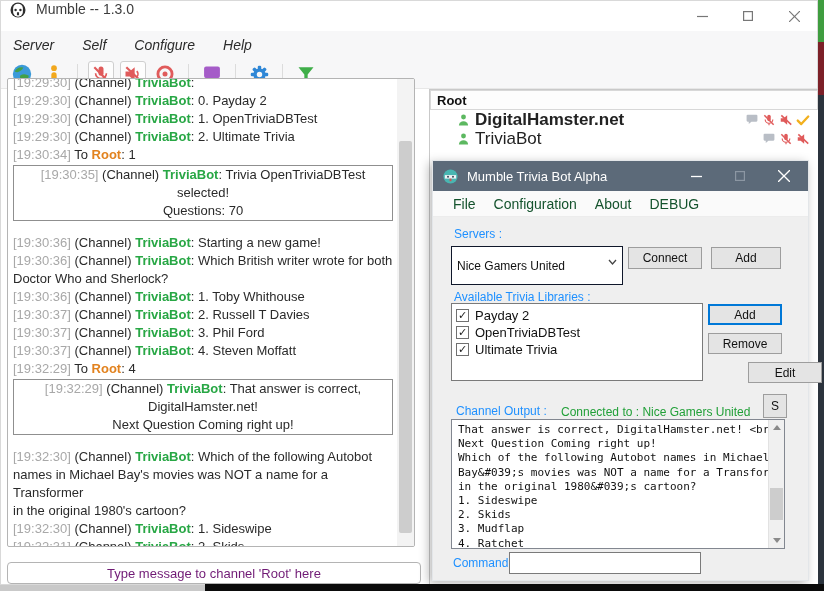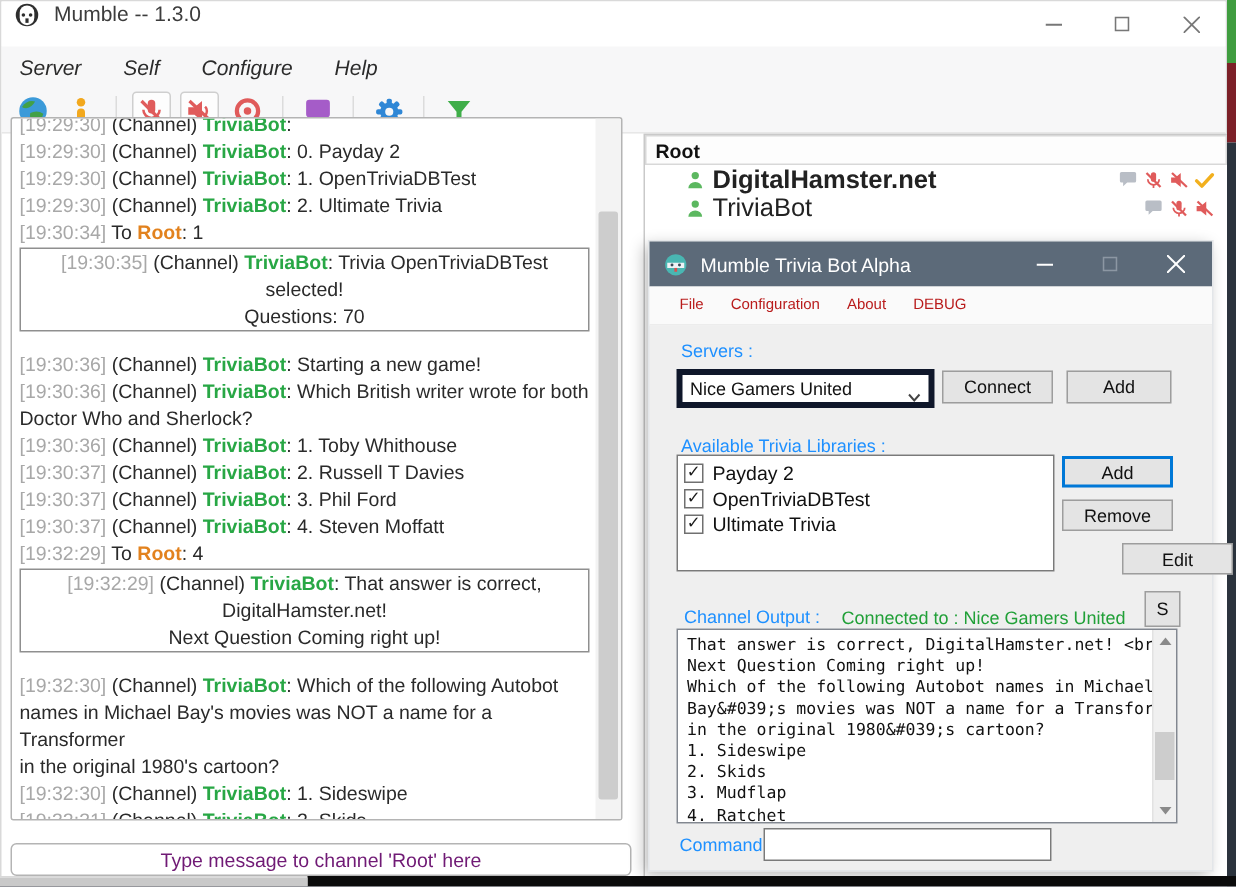--- a/index.html
+++ b/index.html
@@ -63,26 +63,26 @@
   
   .trivia{position:absolute;left:432px;top:160px;width:377px;height:421px;z-index:10;background:#efefef;
           border:1px solid #e3e6e9;box-shadow:-3px 3px 10px rgba(0,0,0,.28);}
   .t-titlebar{position:absolute;left:0;top:0;width:100%;height:30px;background:#5c6a79;display:flex;align-items:center;}
   .t-icon{margin-left:9px;width:17px;height:17px;display:inline-flex;}
   .t-title{margin-left:8px;font-size:13px;color:#fff;}
   .t-controls{position:absolute;right:2px;top:0;height:30px;display:flex;align-items:center;}
   .t-ctl{width:44px;height:30px;display:flex;align-items:center;justify-content:center;color:#fff;}
   .t-menubar{position:absolute;left:0;top:30px;width:100%;height:26px;background:#fafafa;display:flex;
              align-items:center;padding-left:20px;gap:18px;border-bottom:1px solid #ececec;}
-  .t-menubar .menu-item{font-size:10px;color:#b91c1c;}
+  .t-menubar .menu-item{font-size:14px;color:#14532d;}
   .t-label{position:absolute;font-size:12px;color:#1e90ff;}
   .t-btn{position:absolute;background:#e4e4e4;border:1px solid #9d9d9d;font-size:12px;color:#111;
          display:flex;align-items:center;justify-content:center;font-family:"Liberation Sans",sans-serif;}
   .t-btn.focused{border:2px solid #0078d7;}
-  .t-select{position:absolute;left:18px;top:85px;width:172px;height:26px;background:#fff;border:4px solid #0f172a;
+  .t-select{position:absolute;left:18px;top:85px;width:172px;height:39px;background:#fff;border:1px solid #0f172a;
             display:flex;align-items:center;font-size:12px;color:#111;padding-left:5px;}
   .t-select .chev{position:absolute;right:6px;top:8px;width:8px;height:8px;}
   .t-list{position:absolute;left:18px;top:142px;width:252px;height:78px;background:#fff;border:1px solid #7a7a7a;
           padding:3px 0 0 4px;overflow:hidden;}
   .lib-row{height:17px;display:flex;align-items:center;font-size:13px;color:#111;}
   .lib-check{width:13px;height:13px;background:#fff;border:1px solid #707070;margin-right:6px;
              display:inline-flex;align-items:center;justify-content:center;font-size:11px;color:#1a1a1a;line-height:1;}
   .t-output{position:absolute;left:18px;top:258px;width:334px;height:130px;background:#fff;border:1px solid #828790;}
   .t-output .txt{position:absolute;left:0;top:0;right:16px;bottom:0;padding:3px 2px 0 6px;
                  font-family:"DejaVu Sans Mono",monospace;font-size:11px;line-height:14.2px;color:#111;

